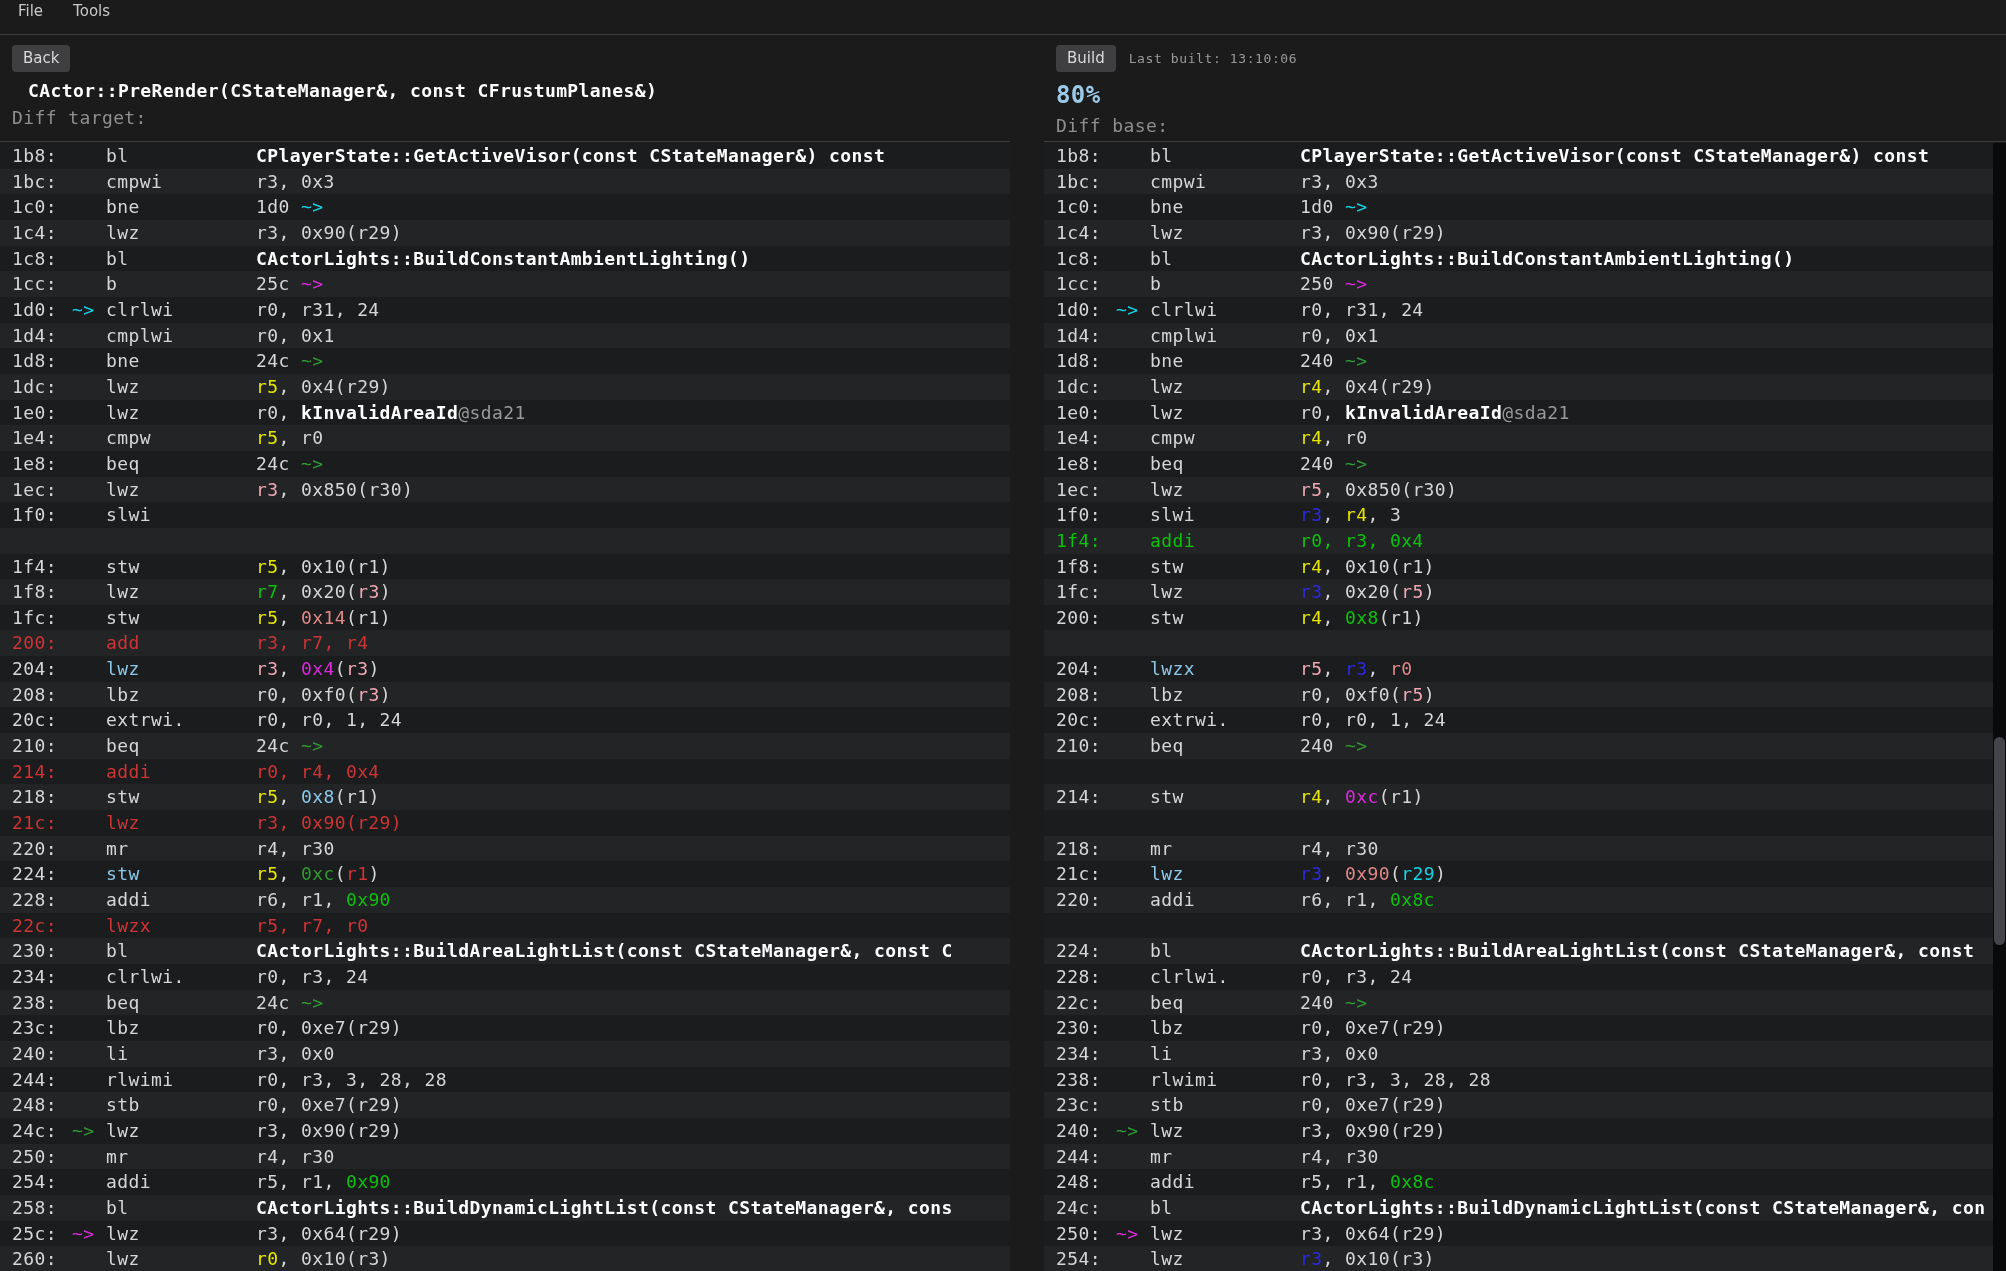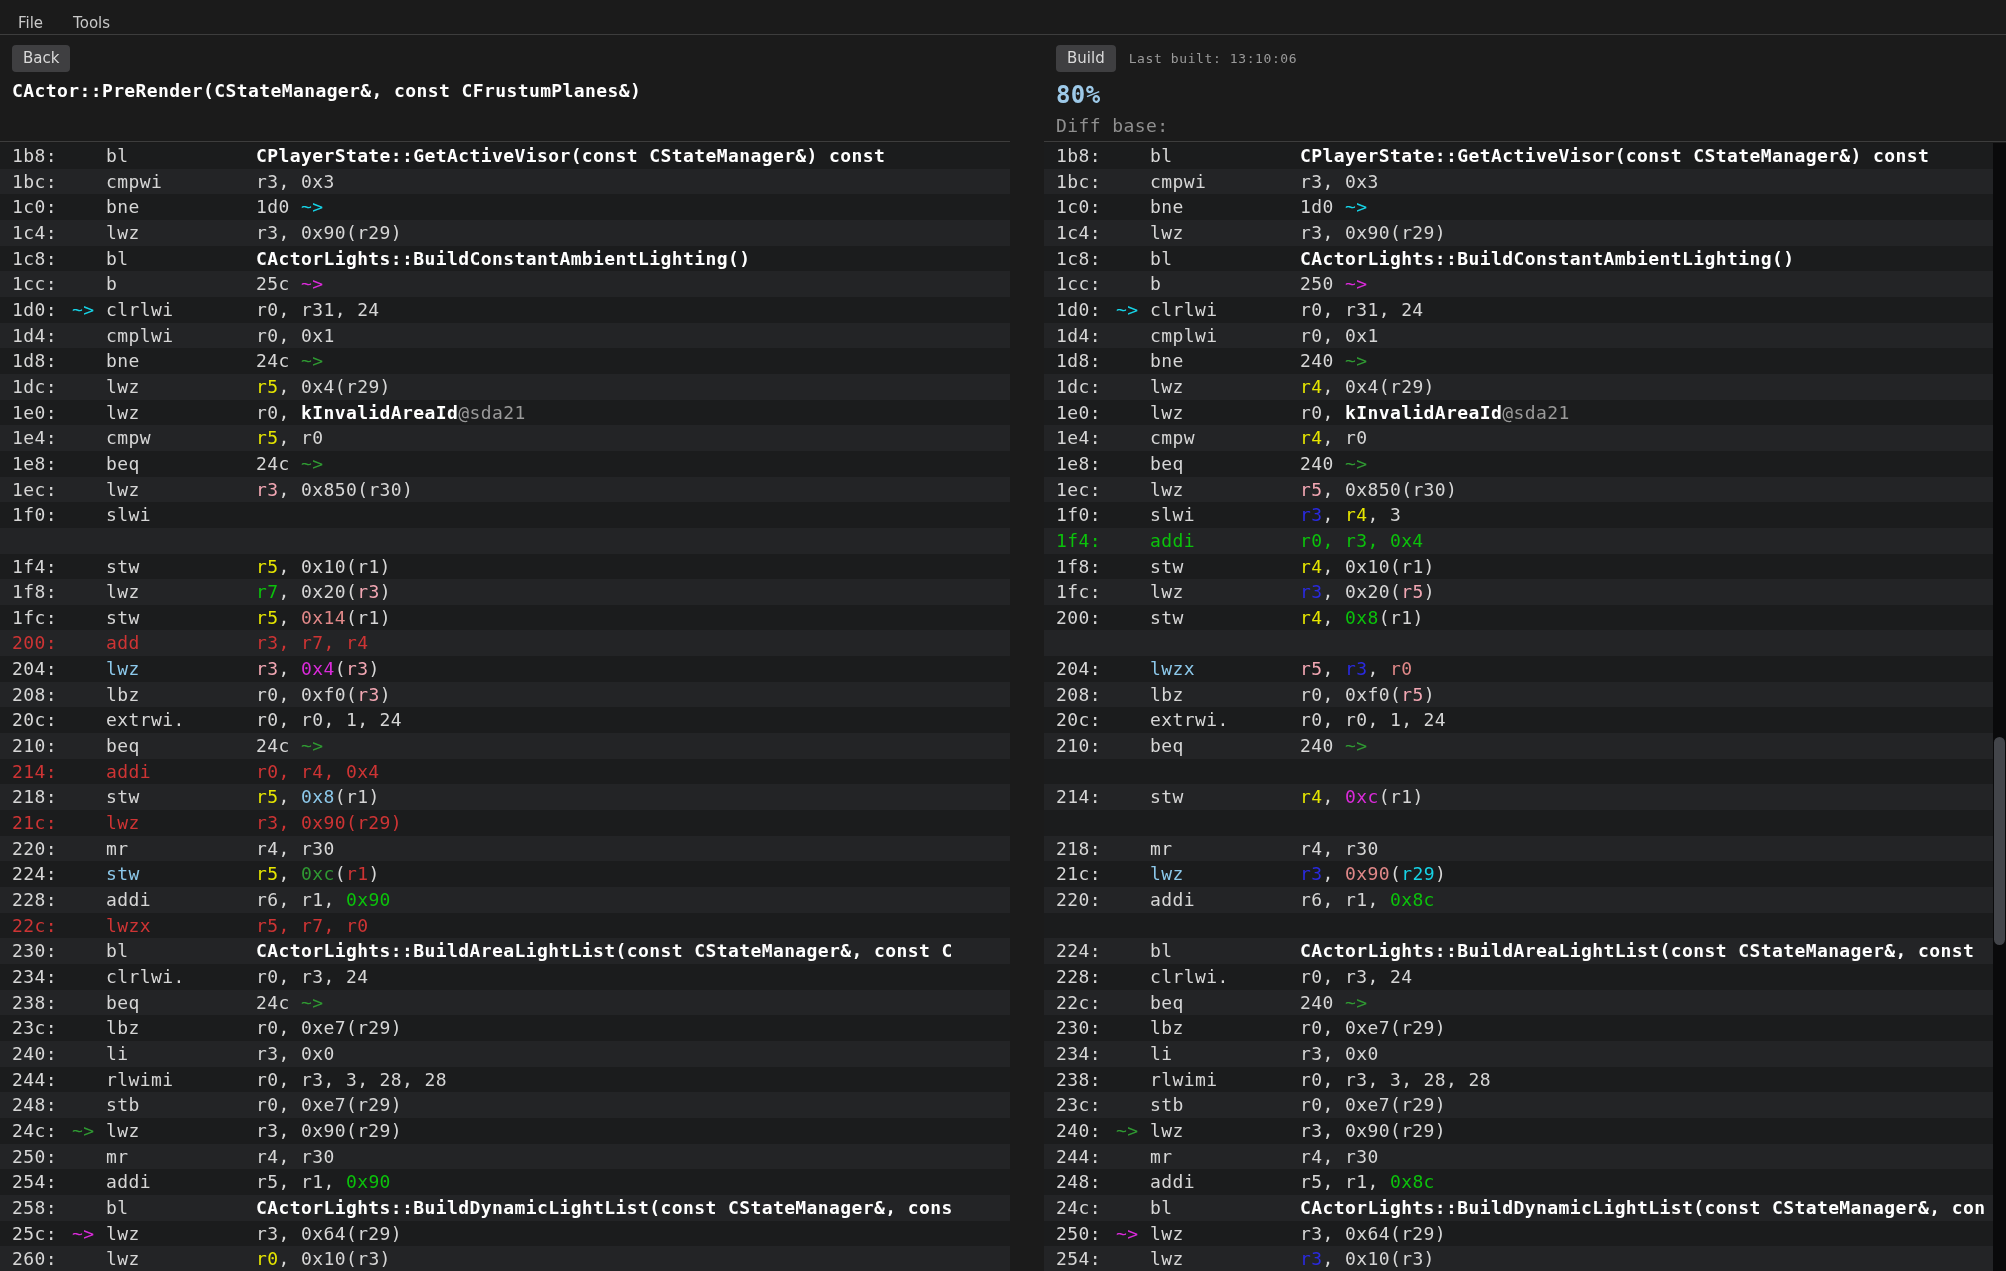--- a/index.html
+++ b/index.html
@@ -4,40 +4,40 @@
 <style>
   * { margin:0; padding:0; box-sizing:border-box; }
   html,body { background:#1b1b1b; }
   body {
     width:2006px; height:1271px; position:relative; overflow:hidden;
     font-family:"DejaVu Sans Mono", monospace;
   }
   
   .menubar {
     position:absolute; top:0; left:0; right:0; height:35px;
-    display:flex; align-items:flex-end; gap:22px; padding-left:14px;
+    display:flex; align-items:flex-start; gap:22px; padding-left:14px;
     background:#1b1b1b; border-bottom:1px solid #3d3d3d;
     font-family:"DejaVu Sans", sans-serif; font-size:15px; color:#c9c9c9;
   }
   .menu-item { cursor:default; padding:2px 4px; }
   
   .pane { position:absolute; top:35px; bottom:0; overflow:hidden; }
   .pane-left  { left:0; width:1010px; }
   .pane-right { left:1044px; width:996px; }
   .pane-header {
     height:107px; border-bottom:1px solid #3d3d3d; padding:10px 0 0 12px;
   }
   .btn {
     display:inline-block; background:#3f3f41; border-radius:4px;
     padding:4px 11px 5px; font-family:"DejaVu Sans", sans-serif;
     font-size:15px; color:#dadada; cursor:default;text-align:right;
   }
   .build-row { display:flex; align-items:center; gap:13px; }
   .last-built { color:#9a9a9a; font-size:13px; letter-spacing:0.6px; }
-  .sym-line { margin-top:8px; font-size:18px; font-weight:bold; color:#ffffff; letter-spacing:0.4px; white-space:pre; }
+  .sym-line { margin-top:8px; font-size:18px; font-weight:bold; color:#ffffff; letter-spacing:0.4px; white-space:pre;margin-left:16px; }
   .pct-line { margin-top:9px; font-size:24px; font-weight:bold; color:var(--c-accent_match); letter-spacing:0.4px; }
   .diff-line { margin-top:6px; font-size:18px; color:#8f8f8f; letter-spacing:0.4px; }
   
   .rows { position:absolute; top:108px; left:0; right:0; bottom:0; overflow:hidden; }
   .row {
     display:flex; height:25.66px; line-height:25.66px; font-size:18px;
     color:var(--c-def); white-space:pre; letter-spacing:0.4px;
   }
   .row.even { background:var(--c-row_even); }
   .row.odd  { background:var(--c-row_odd); }
@@ -74,20 +74,21 @@
 
 <div class="menubar">
   <span class="menu-item">File</span>
   <span class="menu-item">Tools</span>
 </div>
 
 <div class="pane pane-left">
   <div class="pane-header">
     <span class="btn">Back</span>
     <div class="sym-line">CActor::PreRender(CStateManager&amp;, const CFrustumPlanes&amp;)</div>
+    <div class="diff-line">Diff target:</div>
   </div>
   <div class="rows" id="left-rows">
       <div class="row even"><span class="addr c-def">1b8:</span><span class="arw c-def"></span><span class="mn c-def">bl</span><span class="ops"><span class="c-sym">CPlayerState::GetActiveVisor(const CStateManager&amp;) const</span></span></div>
       <div class="row odd"><span class="addr c-def">1bc:</span><span class="arw c-def"></span><span class="mn c-def">cmpwi</span><span class="ops"><span class="c-def">r3, 0x3</span></span></div>
       <div class="row even"><span class="addr c-def">1c0:</span><span class="arw c-def"></span><span class="mn c-def">bne</span><span class="ops"><span class="c-def">1d0 </span><span class="c-c">~&gt;</span></span></div>
       <div class="row odd"><span class="addr c-def">1c4:</span><span class="arw c-def"></span><span class="mn c-def">lwz</span><span class="ops"><span class="c-def">r3, 0x90(r29)</span></span></div>
       <div class="row even"><span class="addr c-def">1c8:</span><span class="arw c-def"></span><span class="mn c-def">bl</span><span class="ops"><span class="c-sym">CActorLights::BuildConstantAmbientLighting()</span></span></div>
       <div class="row odd"><span class="addr c-def">1cc:</span><span class="arw c-def"></span><span class="mn c-def">b</span><span class="ops"><span class="c-def">25c </span><span class="c-m">~&gt;</span></span></div>
       <div class="row even"><span class="addr c-def">1d0:</span><span class="arw c-c">~&gt;</span><span class="mn c-def">clrlwi</span><span class="ops"><span class="c-def">r0, r31, 24</span></span></div>
       <div class="row odd"><span class="addr c-def">1d4:</span><span class="arw c-def"></span><span class="mn c-def">cmplwi</span><span class="ops"><span class="c-def">r0, 0x1</span></span></div>

